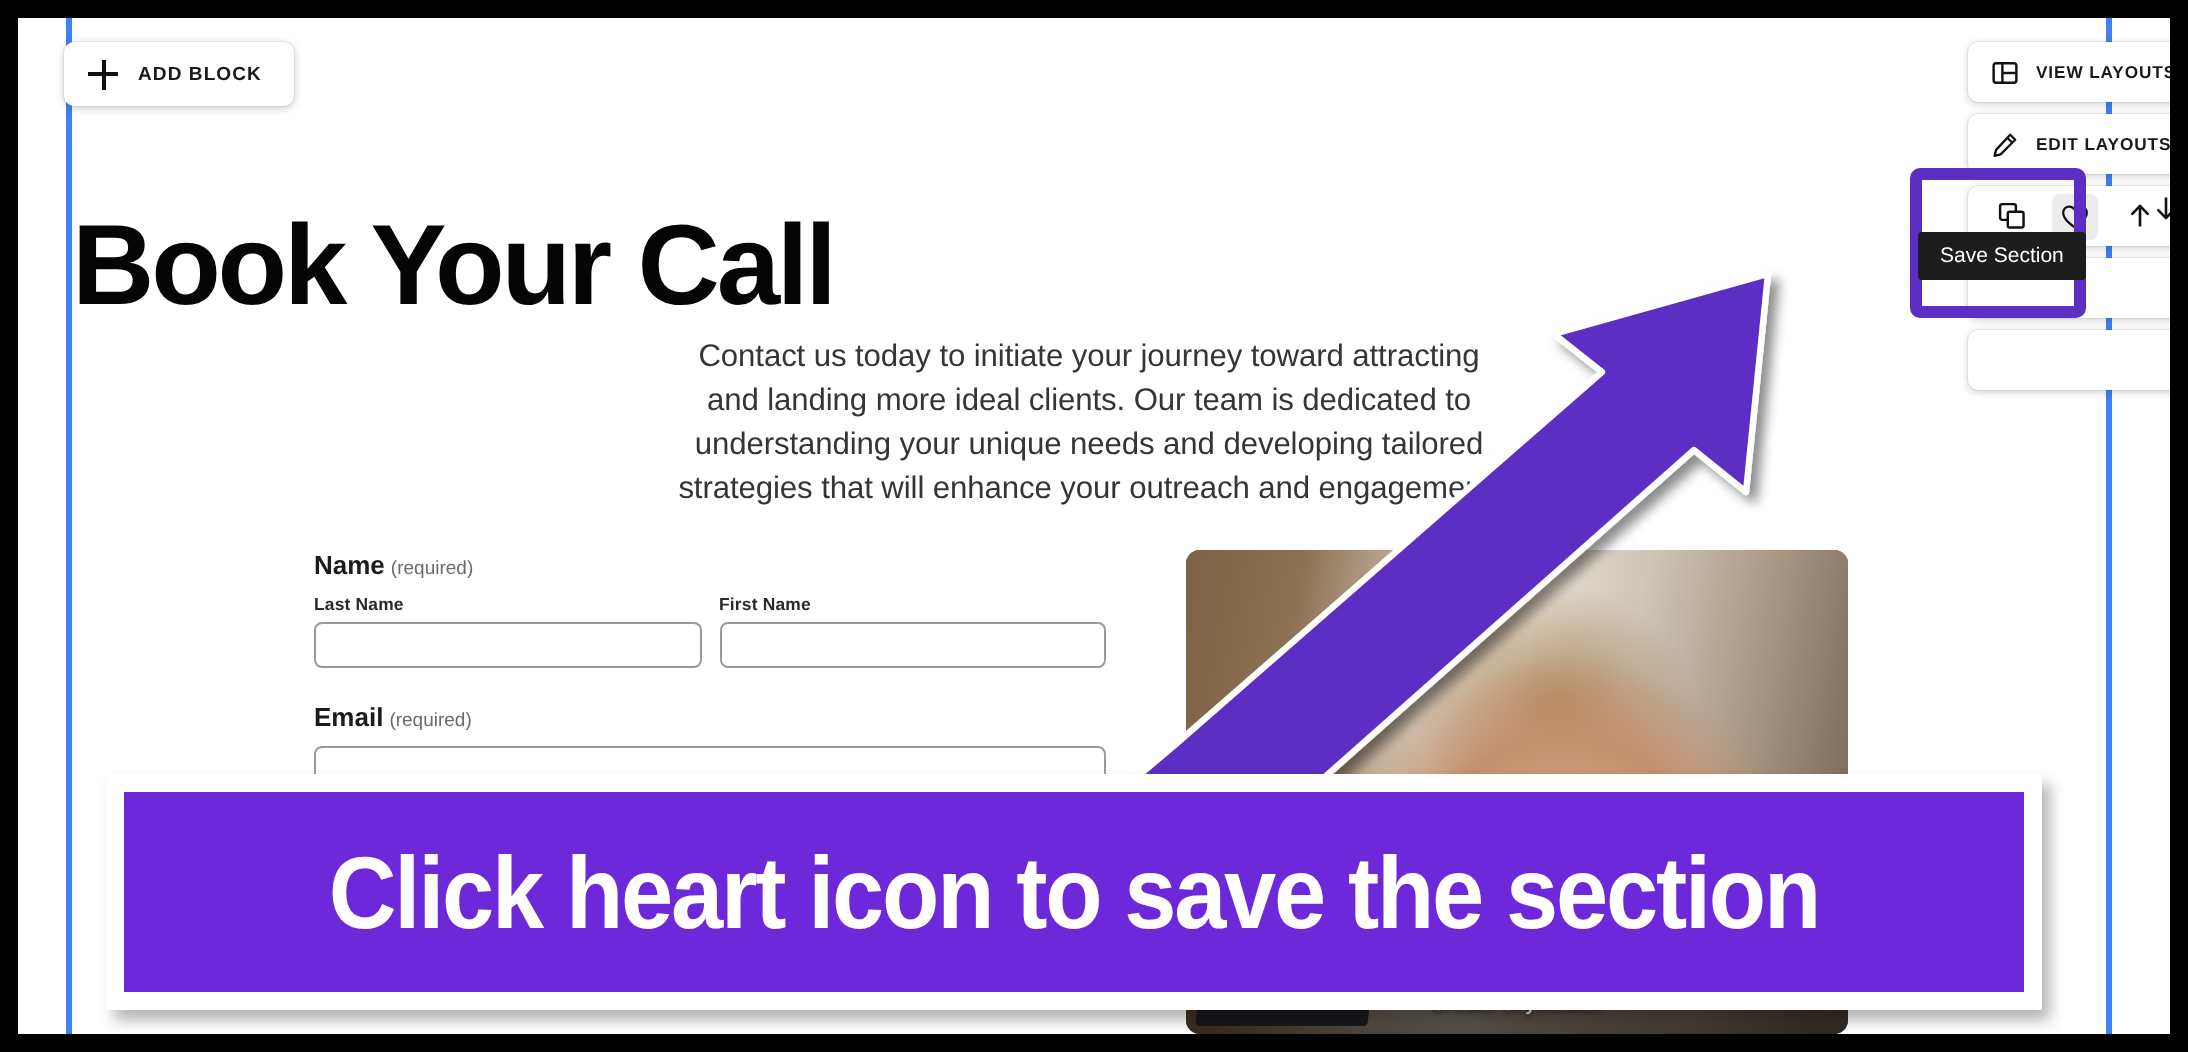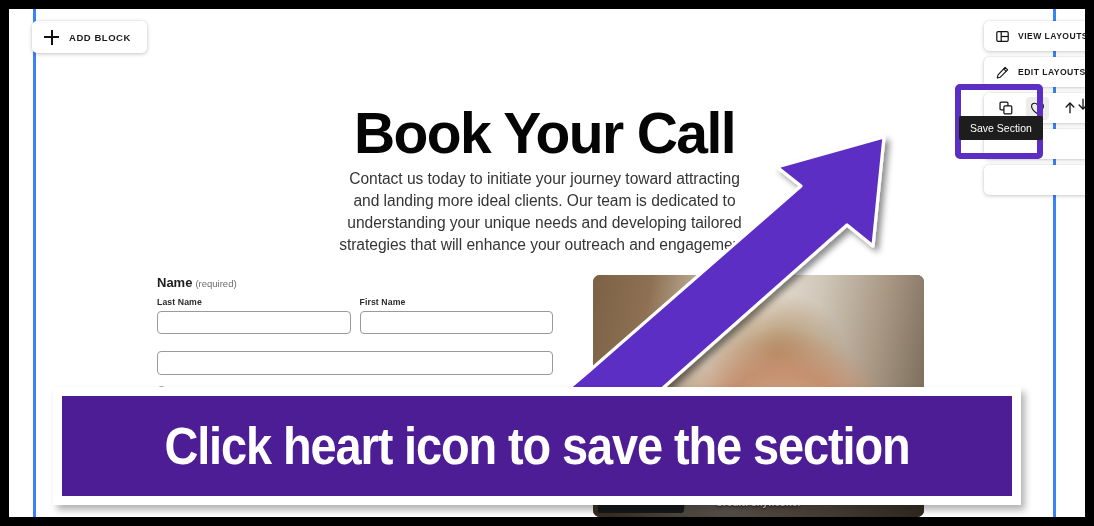--- a/index.html
+++ b/index.html
@@ -96,21 +96,20 @@
     letter-spacing: .55px;
     font-weight: 700;
     color: #1a1a1a;
   }
 
   
   .hero-title {
     position: absolute;
     left: 0; right: 0;
     top: 58px;
-    text-align: center;
     font-size: 57px;
     line-height: 1;
     font-weight: 700;
     letter-spacing: -1.6px;
     color: #050505;
   }
   .hero-para {
     position: absolute;
     left: 50%;
     transform: translateX(-50%);
@@ -342,21 +341,21 @@
     width: 968px;
     height: 118px;
     background: #ffffff;
     padding: 9px;
     box-shadow: 4px 5px 7px rgba(0,0,0,.30);
     z-index: 40;
   }
   .caption-inner {
     width: 100%;
     height: 100%;
-    background: #4c1d95;
+    background: #6d28d9;
     display: flex;
     align-items: center;
     justify-content: center;
   }
   .caption-text {
     color: #ffffff;
     font-size: 51px;
     font-weight: 700;
     letter-spacing: -1.2px;
     line-height: 1;
@@ -394,20 +393,23 @@
             <div class="sub">Last Name</div>
             <input class="input-box" type="text" placeholder="" style="">
           </div>
           <div class="field">
             <div class="sub">First Name</div>
             <input class="input-box" type="text" placeholder="" style="">
           </div>
         </div>
 
         <div class="email-block">
+          <div class="fieldset-label">
+            <span>Email</span><span class="req">(required)</span>
+          </div>
           <input class="input-box" type="text" placeholder="" style="">
         </div>
 
         <div class="optin">
           <span class="circle"></span>
           <span class="txt">Sign up for news and updates</span>
         </div>
       </div>
 
       <div class="photo">

